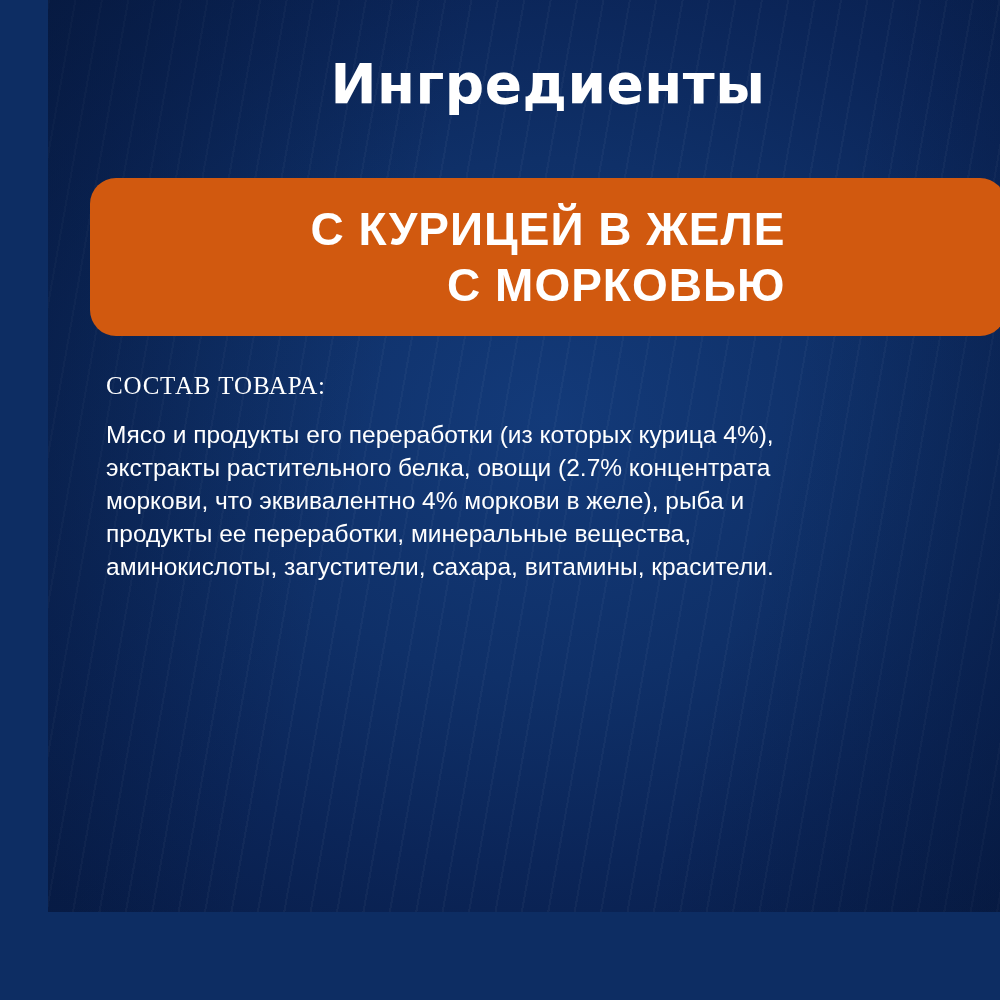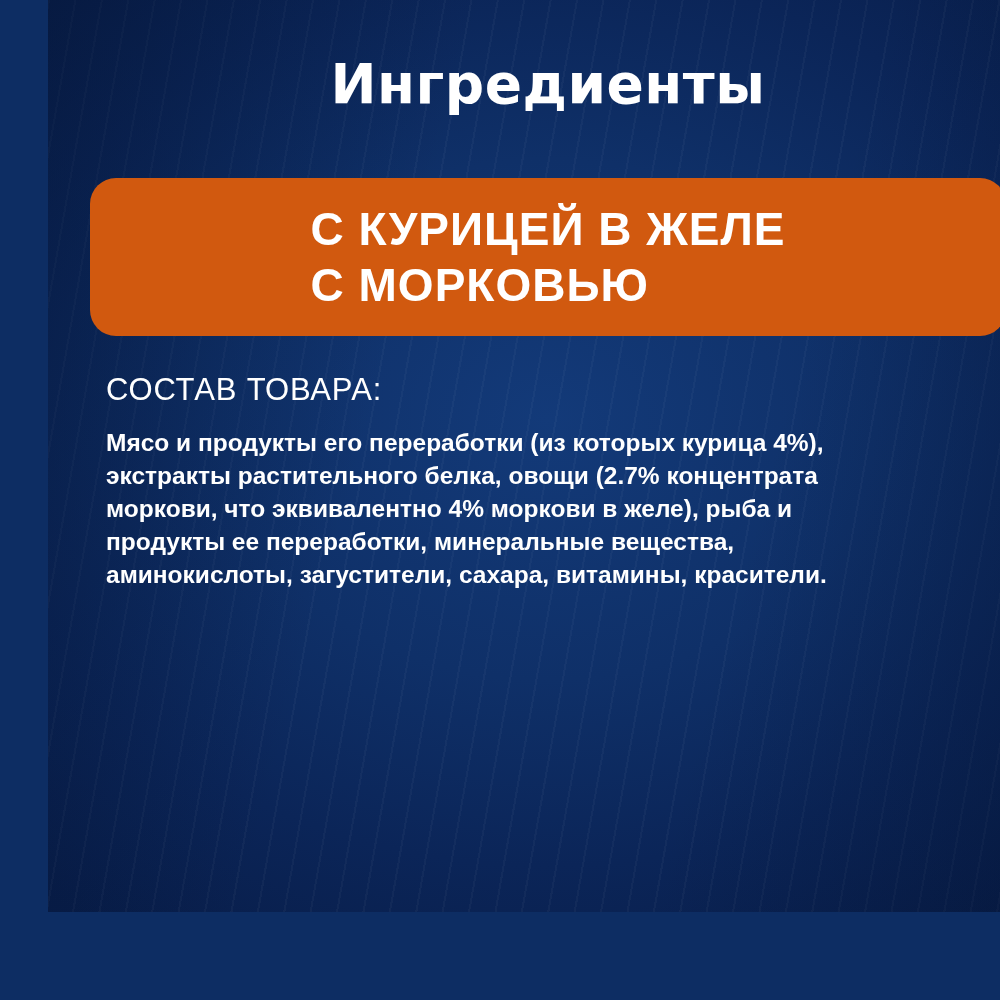--- a/index.html
+++ b/index.html
@@ -71,46 +71,46 @@
     display: flex;
     align-items: center;
     justify-content: center;
     box-sizing: border-box;
   }
   .banner-text {
     color: #ffffff;
     font-size: 46px;
     font-weight: bold;
     line-height: 56px;
-    text-align: left;
+    text-align: right;
     letter-spacing: 1px;
     text-transform: uppercase;
     font-family: "Liberation Sans", sans-serif;
     white-space: pre-line;
   }
 
   .section {
     position: absolute;
     left: 58px;
     width: 880px;
   }
   .section-heading {
     color: #ffffff;
-    font-size: 31px;
+    font-size: 25px;
     font-weight: normal;
     letter-spacing: 0.8px;
     text-transform: uppercase;
     margin: 0 0 18px 0;
-    font-family: Liberation Sans, sans-serif;
+    font-family: Liberation Serif, serif;
   }
   .section-body {
     color: #ffffff;
     font-size: 24.5px;
     line-height: 33px;
-    font-weight: bold;
+    font-weight: normal;
     white-space: pre-line;
     font-family: "Liberation Sans", sans-serif;
   }
 
   #sec-composition { top: 372px; }
   #sec-additives   { top: 610px; }
   #sec-guaranteed  { top: 793px; }
 </style>
 </head>
 <body>

